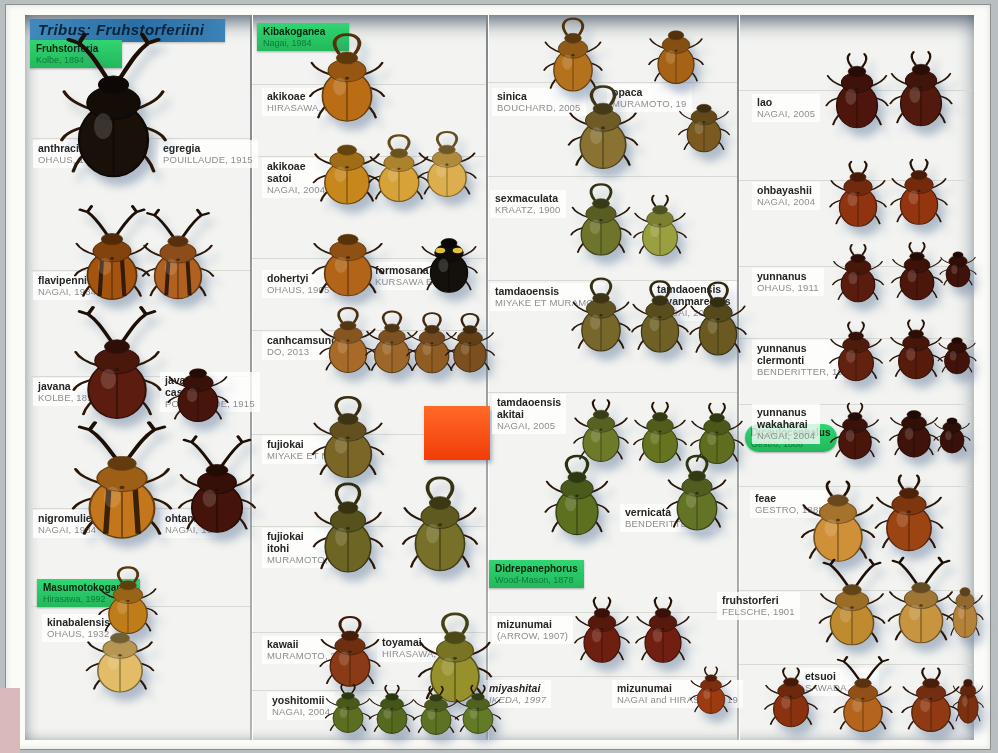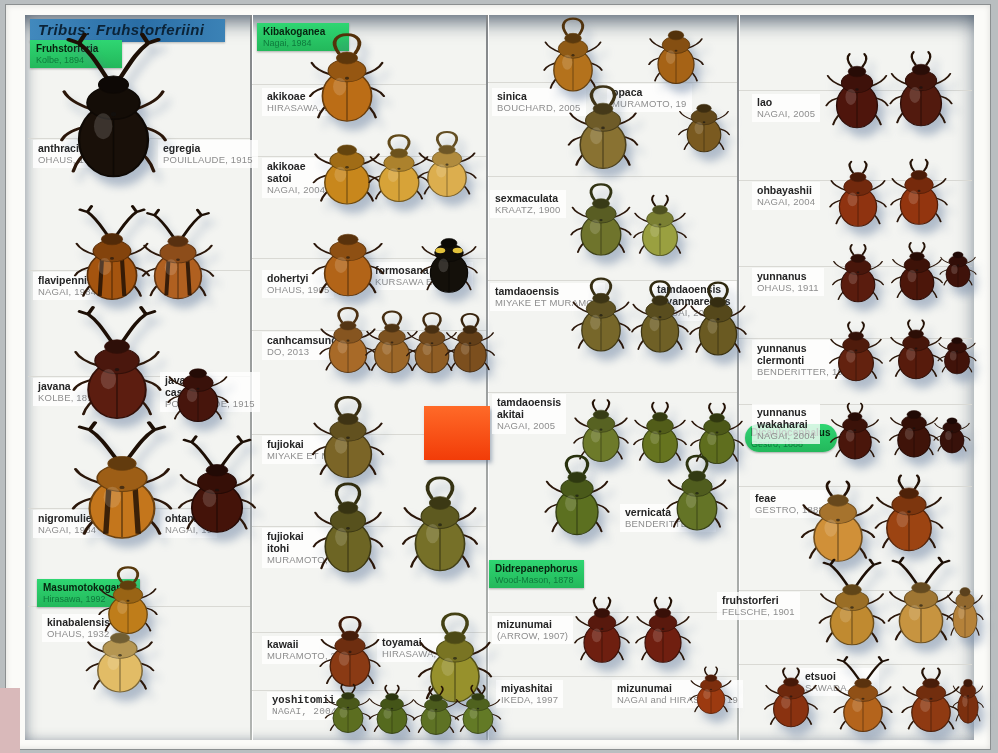--- a/index.html
+++ b/index.html
@@ -159,21 +159,21 @@
       <div class="sp-author">MURAMOTO, 2005</div>
     </div>
     <div class="species-label" style="left: 262px; top: 636px;">
       <div class="sp-name">kawaii</div>
       <div class="sp-author">MURAMOTO, 2005</div>
     </div>
     <div class="species-label" style="left: 377px; top: 634px;">
       <div class="sp-name">toyamai</div>
       <div class="sp-author">HIRASAWA, 198</div>
     </div>
-    <div class="species-label" style="left: 267px; top: 692px; font-family: Liberation Mono, monospace;">
+    <div class="species-label" style="left: 267px; top: 692px;">
       <div class="sp-name">yoshitomii</div>
       <div class="sp-author">NAGAI, 2004</div>
     </div>
     <div class="species-label" style="left: 492px; top: 88px;">
       <div class="sp-name">sinica</div>
       <div class="sp-author">BOUCHARD, 2005</div>
     </div>
     <div class="species-label" style="left: 607px; top: 84px;">
       <div class="sp-name">opaca</div>
       <div class="sp-author">MURAMOTO, 19</div>
@@ -197,21 +197,21 @@
       <div class="sp-author">NAGAI, 2005</div>
     </div>
     <div class="species-label" style="left: 620px; top: 504px;">
       <div class="sp-name">vernicata</div>
       <div class="sp-author">BENDERITTER, 19</div>
     </div>
     <div class="species-label" style="left: 492px; top: 616px;">
       <div class="sp-name">mizunumai</div>
       <div class="sp-author">(ARROW, 1907)</div>
     </div>
-    <div class="species-label" style="left: 496px; top: 680px;">
+    <div class="species-label" style="left: 484px; top: 680px; font-style: italic;">
       <div class="sp-name">miyashitai</div>
       <div class="sp-author">IKEDA, 1997</div>
     </div>
     <div class="species-label" style="left: 612px; top: 680px;">
       <div class="sp-name">mizunumai</div>
       <div class="sp-author">NAGAI and HIRASAWA, 19</div>
     </div>
     <div class="species-label" style="left: 752px; top: 94px;">
       <div class="sp-name">lao</div>
       <div class="sp-author">NAGAI, 2005</div>

